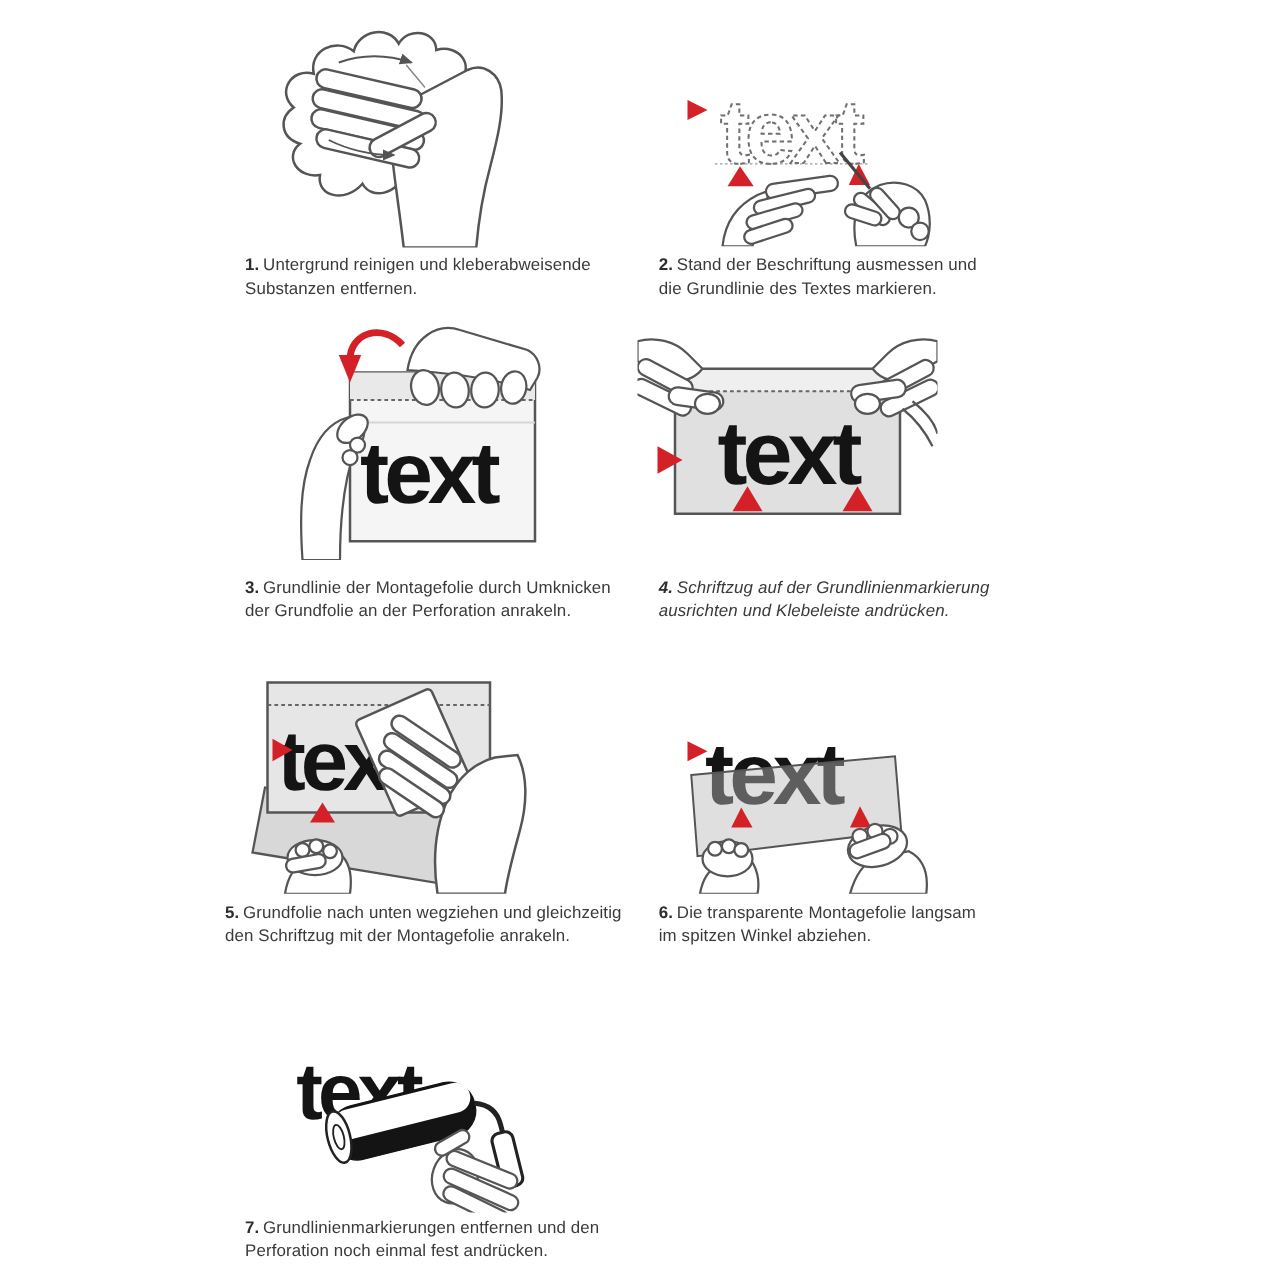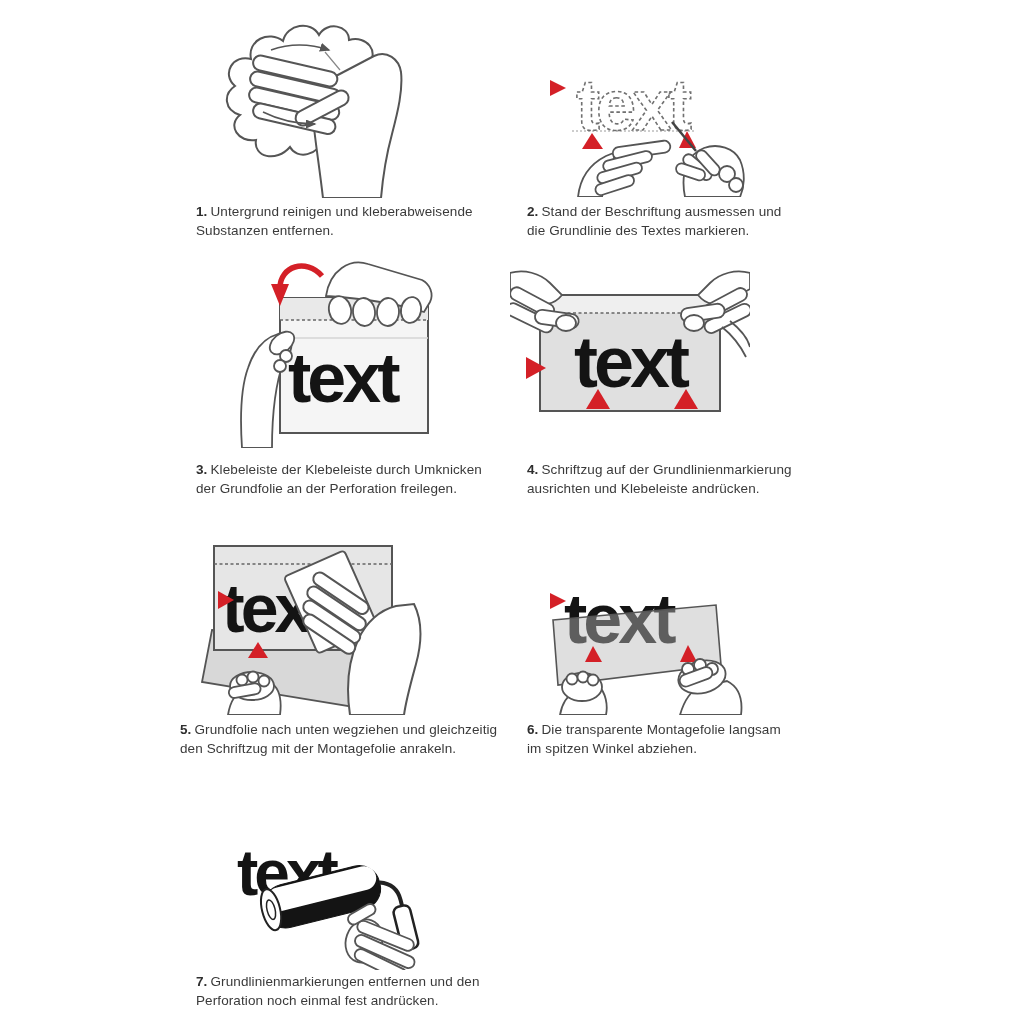--- a/index.html
+++ b/index.html
@@ -220,24 +220,24 @@
 
   <div class="caption" style="left:196px;top:203px;width:310px;">
     <span class="num">1.</span><span>Untergrund reinigen und kleberabweisende</span><br>
     <span>Substanzen entfernen.</span>
   </div>
   <div class="caption" style="left:527px;top:203px;width:280px;">
     <span class="num">2.</span><span>Stand der Beschriftung ausmessen und</span><br>
     <span>die Grundlinie des Textes markieren.</span>
   </div>
   <div class="caption" style="left:196px;top:461px;width:320px;">
-    <span class="num">3.</span><span>Klebeleiste der Klebeleiste durch Umknicken</span><br>
-    <span>der Grundfolie an der Perforation freilegen.</span>
-  </div>
-  <div class="caption" style="left:527px;top:461px;width:290px;">
+    <span class="num">3.</span><span>Grundlinie der Montagefolie durch Umknicken</span><br>
+    <span>der Grundfolie an der Perforation anrakeln.</span>
+  </div>
+  <div class="caption" style="left:527px;top:461px;width:290px;font-style:italic;">
     <span class="num">4.</span><span>Schriftzug auf der Grundlinienmarkierung</span><br>
     <span>ausrichten und Klebeleiste andrücken.</span>
   </div>
   <div class="caption" style="left:180px;top:721px;width:330px;">
     <span class="num">5.</span><span>Grundfolie nach unten wegziehen und gleichzeitig</span><br>
     <span>den Schriftzug mit der Montagefolie anrakeln.</span>
   </div>
   <div class="caption" style="left:527px;top:721px;width:280px;">
     <span class="num">6.</span><span>Die transparente Montagefolie langsam</span><br>
     <span>im spitzen Winkel abziehen.</span>

